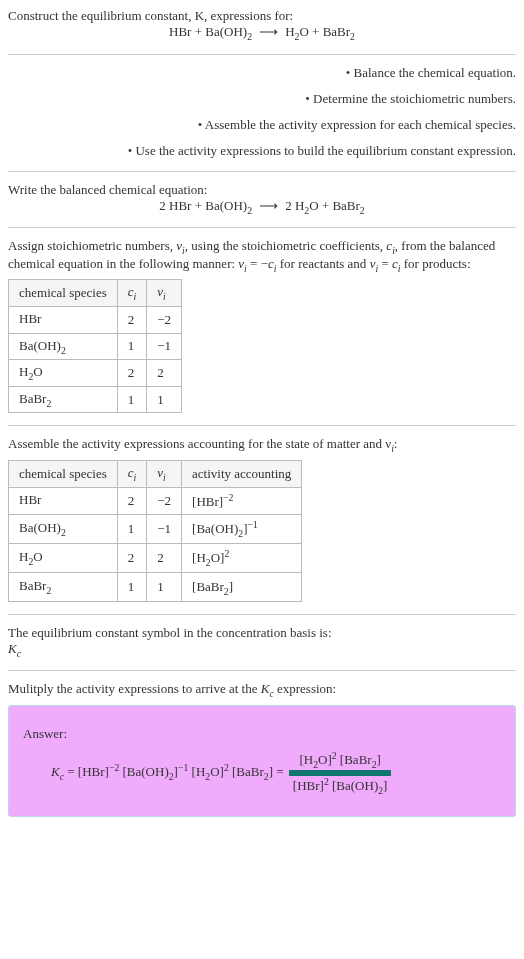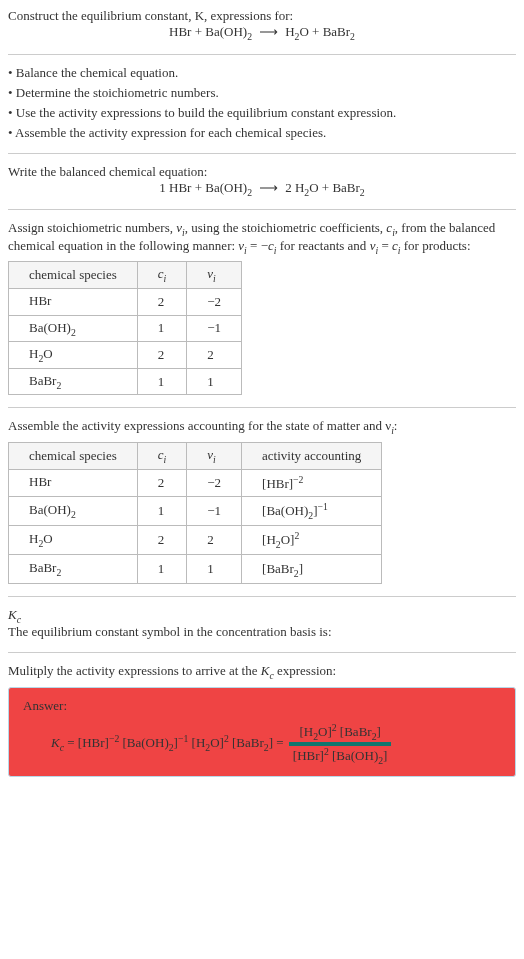--- a/index.html
+++ b/index.html
@@ -30,95 +30,96 @@
     sup {
       font-size: 0.75em;
       vertical-align: super;
     }
     table {
       border-collapse: collapse;
       margin-top: 6px;
     }
     th, td {
       border: 1px solid #bbb;
-      padding: 4px 20px;
+      padding: 4px 10px;
       text-align: left;
       font-size: 13px;
       font-weight: normal;
     }
     th {
       background: #f5f5f5;
     }
     .answer-box {
-      background: #ef4444;
+      background: #f0abfc;
       border: 1px solid #b8d8e8;
       border-radius: 3px;
-      padding: 10px 14px;
+      padding: 20px 14px;
       margin-top: 6px;
     }
     .answer-label {
       font-size: 13px;
       margin-bottom: 8px;
     }
     .fraction {
       display: inline-block;
       vertical-align: middle;
       text-align: center;
       margin: 0 2px;
     }
     .fraction .num {
       display: block;
-      border-bottom: 4px solid #0f766e;
+      border-bottom: 6px solid #0f766e;
       padding: 0 4px;
       font-family: Liberation Serif, serif;
     }
     .fraction .den {
       display: block;
       padding: 0 4px;
     }
     .italic {
       font-style: italic;
     }
     .arrow {
       padding: 0 4px;
     }
     .indent {
       padding-left: 28px;
     }
     .plan-item {
-      margin: 4px 0;
+      margin: 10px 0;
+      text-align: right;
     }
   </style>
 </head>
 <body>
 
 <div class="section">
   <div><span>Construct the equilibrium constant, K, expressions for:</span></div>
   <div class="equation">
     <span>HBr + Ba(OH)</span><sub>2</sub>
     <span class="arrow">⟶</span>
     <span>H</span><sub>2</sub><span>O + BaBr</span><sub>2</sub>
   </div>
 </div>
 
 <hr>
 
 <div class="section">
   <div class="plan-item">• Balance the chemical equation.</div>
   <div class="plan-item">• Determine the stoichiometric numbers.</div>
+  <div class="plan-item">• Assemble the activity expression for each chemical species.</div>
   <div class="plan-item">• Use the activity expressions to build the equilibrium constant expression.</div>
-  <div class="plan-item">• Assemble the activity expression for each chemical species.</div>
 </div>
 
 <hr>
 
 <div class="section">
   <div>Write the balanced chemical equation:</div>
   <div class="equation">
-    <span>1 HBr + Ba(OH)</span><sub>2</sub>
+    <span>2 HBr + Ba(OH)</span><sub>2</sub>
     <span class="arrow">⟶</span>
     <span>2 H</span><sub>2</sub><span>O + BaBr</span><sub>2</sub>
   </div>
 </div>
 
 <hr>
 
 <div class="section">
   <div>
     <span>Assign stoichiometric numbers, </span><span class="italic">ν</span><sub class="italic">i</sub><span>, using the stoichiometric coefficients, </span><span class="italic">c</span><sub class="italic">i</sub><span>, from the balanced chemical equation in the following manner: </span><span class="italic">ν</span><sub class="italic">i</sub><span> = −</span><span class="italic">c</span><sub class="italic">i</sub><span> for reactants and </span><span class="italic">ν</span><sub class="italic">i</sub><span> = </span><span class="italic">c</span><sub class="italic">i</sub><span> for products:</span>
@@ -190,22 +191,22 @@
       <td>1</td>
       <td><span>[BaBr</span><sub>2</sub><span>]</span><sup></sup></td>
     </tr>
   </tbody>
     </table>
 </div>
 
 <hr>
 
 <div class="section">
+  <div>The equilibrium constant symbol in the concentration basis is:</div>
   <div><span class="italic">K</span><sub class="italic">c</sub></div>
-  <div>The equilibrium constant symbol in the concentration basis is:</div>
 </div>
 
 <hr>
 
 <div class="section">
   <div><span>Mulitply the activity expressions to arrive at the </span><span class="italic">K</span><sub class="italic">c</sub><span> expression:</span></div>
 
   <div class="answer-box">
     <div class="answer-label">Answer:</div>
     <div class="indent">

